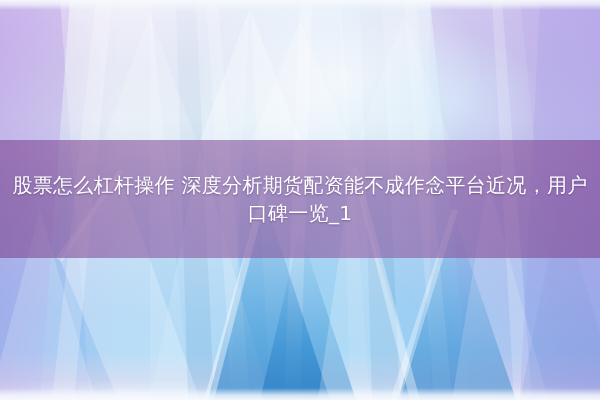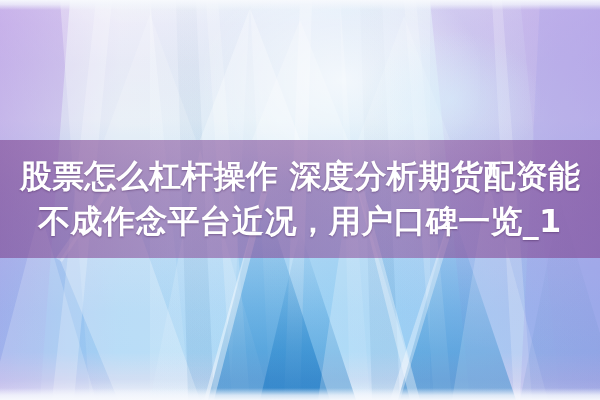--- a/index.html
+++ b/index.html
@@ -138,22 +138,22 @@
     box-sizing: border-box;
     padding: 0 12px;
   }
 
   .title-text {
     margin: 0;
     width: 100%;
     text-align: center;
     color: #ffffff;
     font-family: "DejaVu Sans", "Liberation Sans", sans-serif;
-    font-weight: 700;
-    font-size: 32px;
+    font-weight: 400;
+    font-size: 20px;
     line-height: 1.42;
     letter-spacing: 0.3px;
     text-shadow: 0 1px 2px rgba(60,24,76,0.40);
     word-break: break-all;
   }
 </style>
 </head>
 <body>
 
 <div class="cover">

